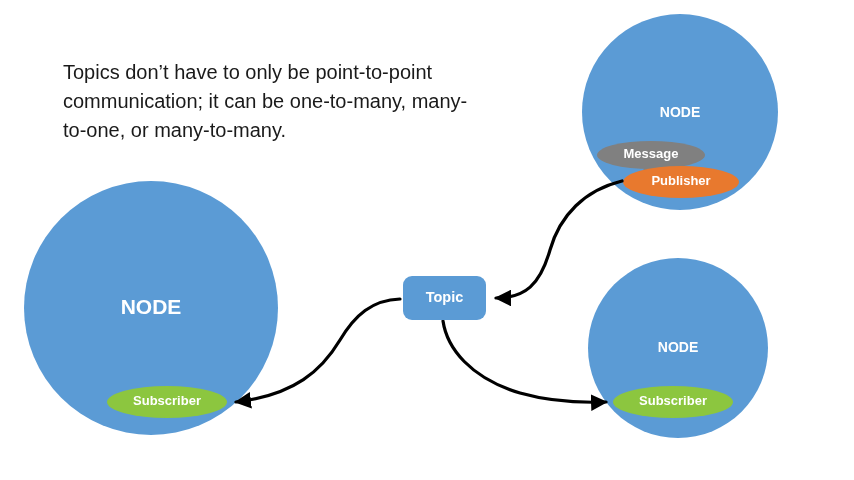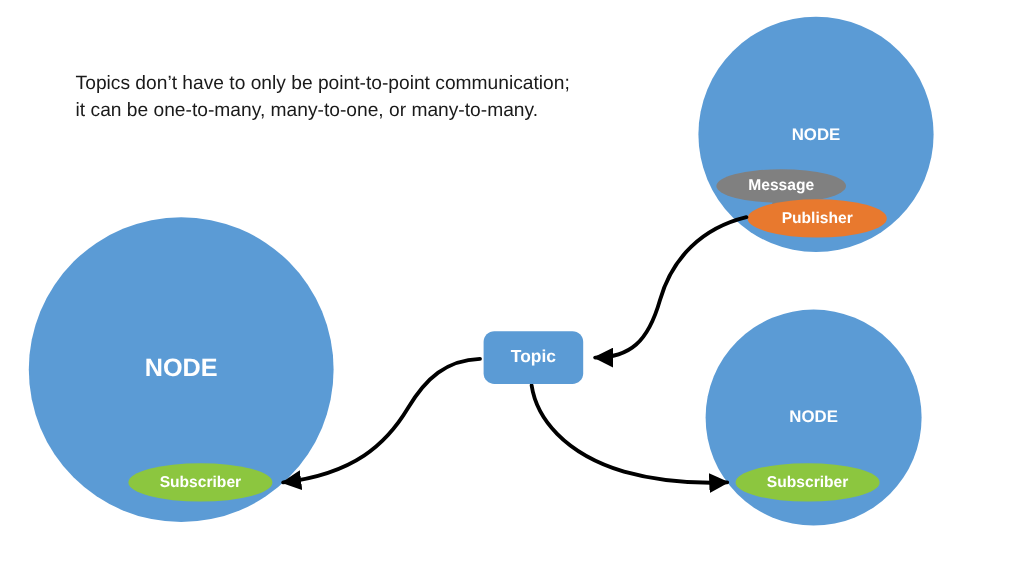--- a/index.html
+++ b/index.html
@@ -21,21 +21,21 @@
     top: 0;
     width: 854px;
     height: 480px;
   }
   .caption {
     position: absolute;
     left: 63px;
     top: 58px;
     width: 420px;
     font-family: "Liberation Sans", sans-serif;
-    font-size: 16px;
+    font-size: 20px;
     line-height: 1.45;
     color: #1a1a1a;
     white-space: pre-line;
   }
   .node-label {
     fill: #ffffff;
     font-family: "Liberation Sans", sans-serif;
     font-weight: bold;
     text-anchor: middle;
     dominant-baseline: middle;

